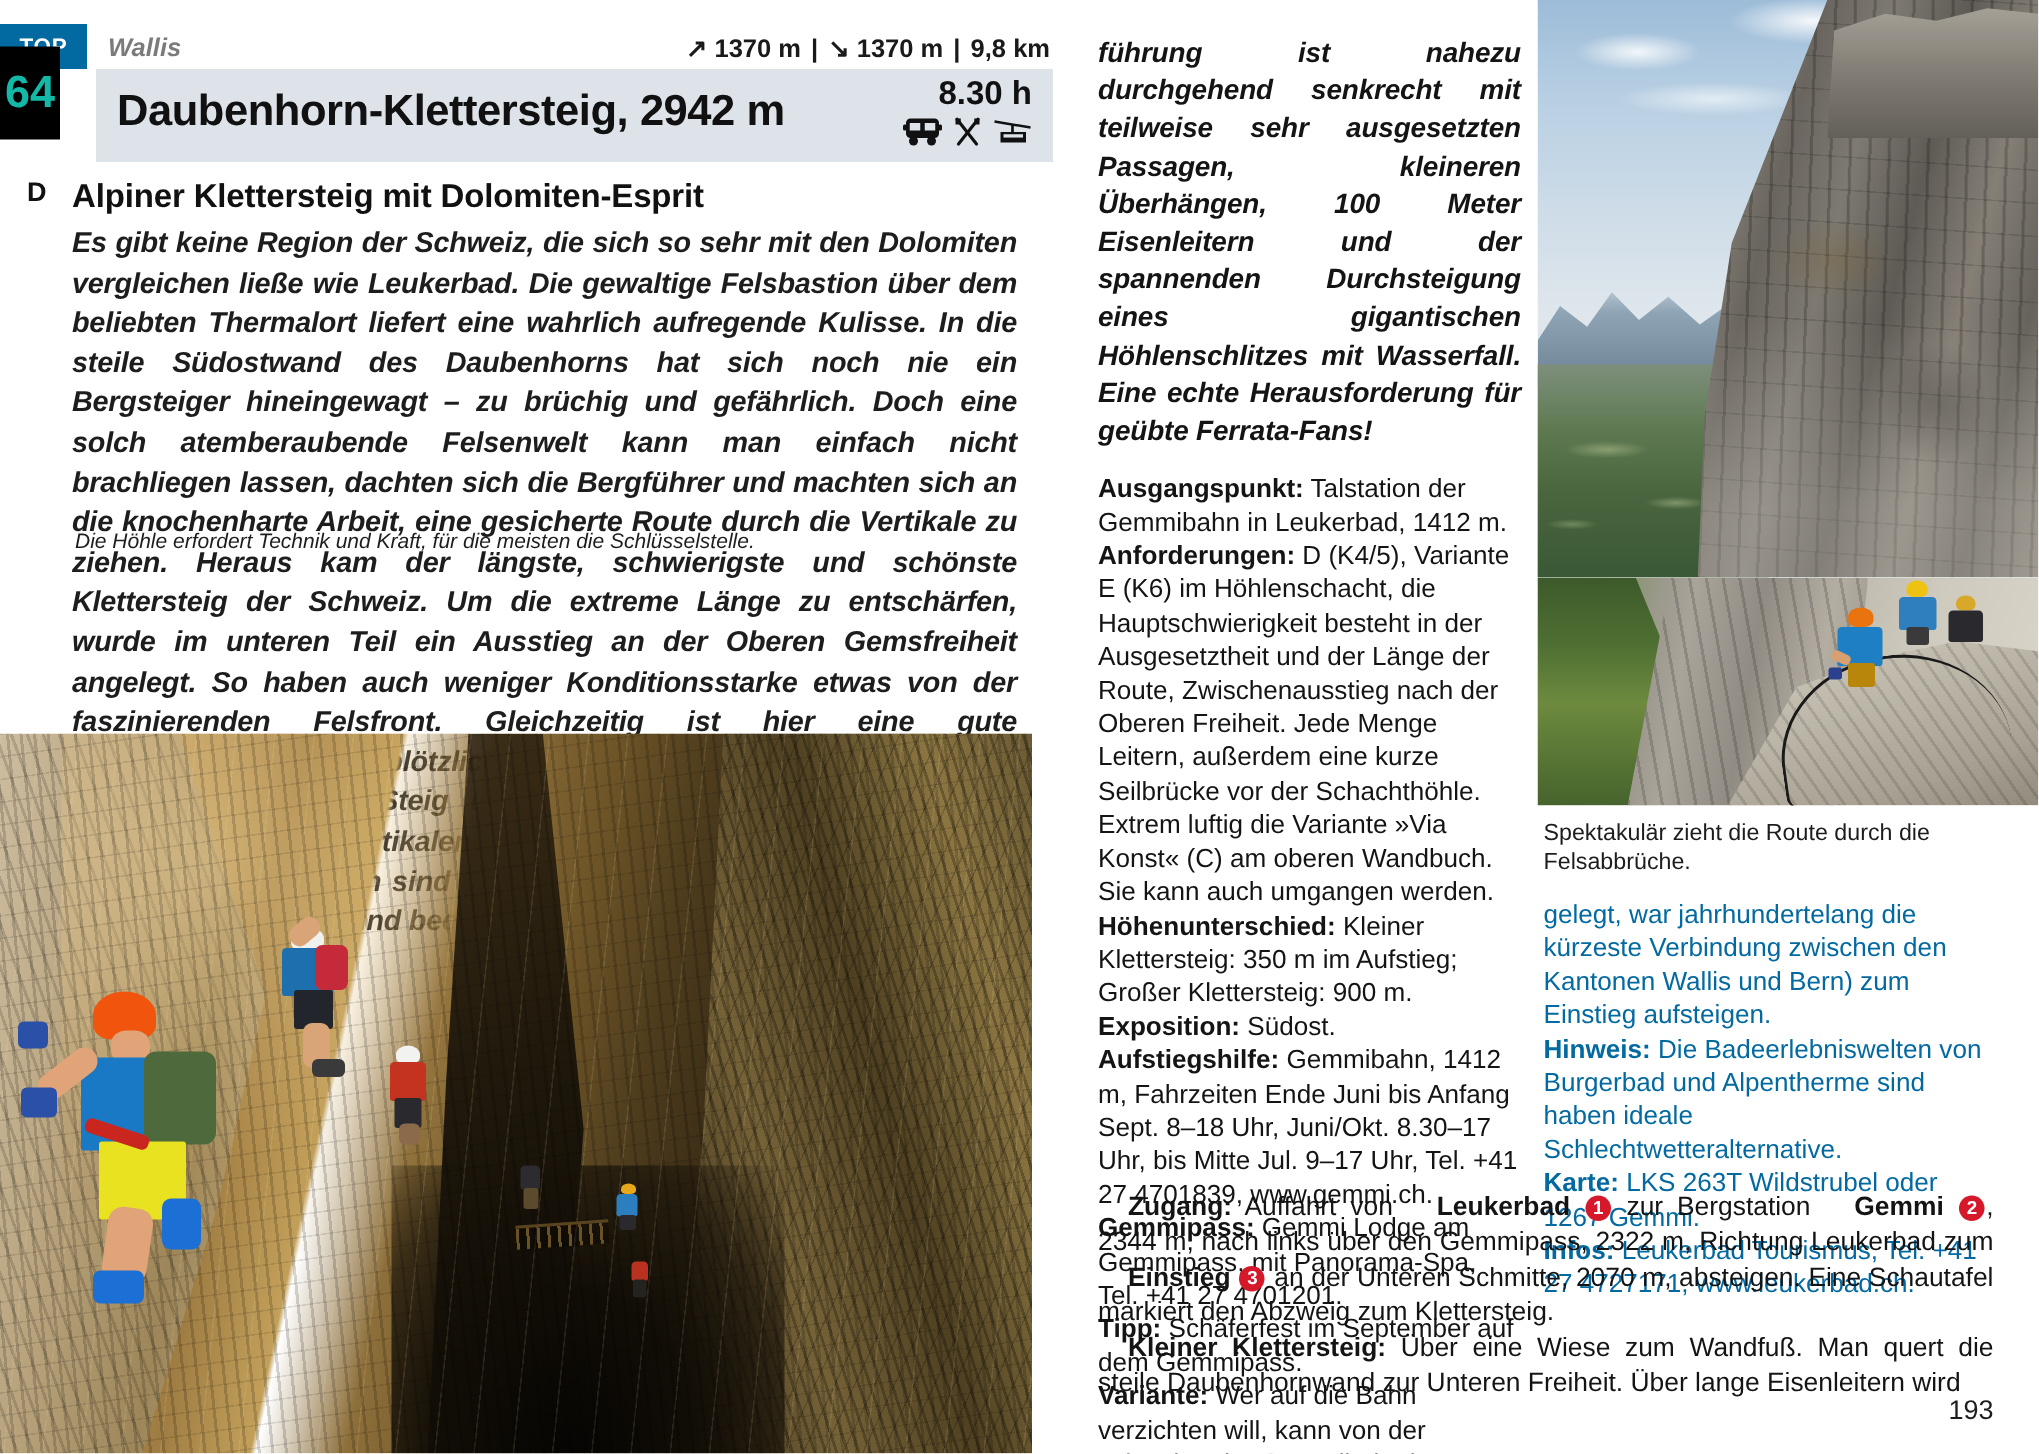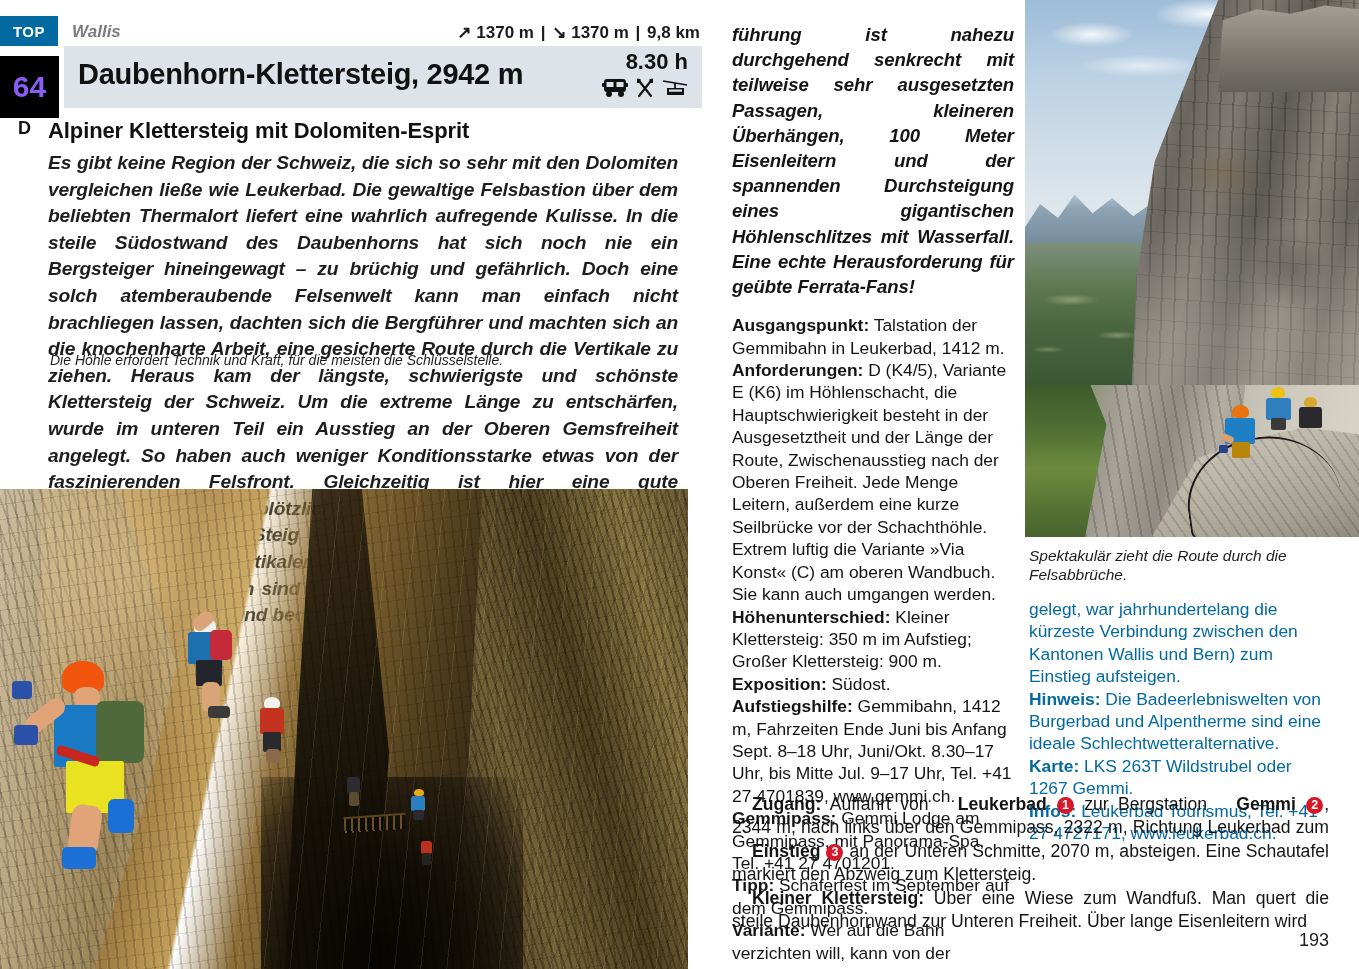--- a/index.html
+++ b/index.html
@@ -21,24 +21,24 @@
   .top-badge {
     position: absolute; left: 0; top: 16px;
     width: 58px; height: 30px;
     background: #0369a1;
     color: #ffffff;
     font-size: 15px; font-weight: bold;
     letter-spacing: 0.5px;
     display: flex; align-items: center; justify-content: center;
   }
   .route-num-box {
-    position: absolute; left: 0; top: 56px;
-    width: 59px; height: 62px;
+    position: absolute; left: 0; top: 31px;
+    width: 40px; height: 62px;
     background: #000000;
-    color: #8b5cf6;
+    color: #14b8a6;
     font-size: 30px; font-weight: bold;
     display: flex; align-items: center; justify-content: center;
   }
 
   .region-label {
     position: absolute; left: 72px; top: 22px;
     font-size: 17px; font-style: italic; font-weight: bold;
     color: #7b7b7b;
   }
   .stats-line {
@@ -106,21 +106,21 @@
 
   
   .photo-cliff { left: 1025px; top: 0; width: 334px; height: 385px; }
 
   
   .photo-climbers { left: 1025px; top: 385px; width: 334px; height: 152px; }
 
   .caption-right {
     position: absolute; left: 1029px; top: 546px; width: 310px;
     font-size: 15.5px; line-height: 19px;
-    font-style: italic; color: #1d1d1d;
+    color: #1d1d1d;
   }
 
   
   .mid-col {
     position: absolute; left: 732px; top: 22px; width: 282px;
     font-size: 17.4px; line-height: 22.4px; color: #141414;
   }
   .mid-intro {
     font-style: italic; font-weight: bold;
     text-align: justify;
@@ -414,21 +414,21 @@
       </p>
       <p class="fact-para">
         <span class="fact-label">Variante:</span><span> Wer auf die Bahn verzichten will, kann von der Talstation der Gemmibahn in gut 1 Std. über den Gemmiweg (der abenteuerliche Pfad, 1739 bis 1741 an-</span>
       </p>
     </div>
   </div>
 
   <div class="right-col">
     <p class="fact-para">gelegt, war jahrhundertelang die kürzeste Verbindung zwischen den Kantonen Wallis und Bern) zum Einstieg aufsteigen.</p>
     <p class="fact-para">
-      <span class="fact-label">Hinweis:</span><span> Die Badeerlebniswelten von Burgerbad und Alpentherme sind eine ideale Schlechtwetteralternative.</span>
+      <span class="fact-label">Hinweis:</span><span> Die Badeerlebniswelten von Burgerbad und Alpentherme sind haben ideale Schlechtwetteralternative.</span>
     </p>
     <p class="fact-para">
       <span class="fact-label">Karte:</span><span> LKS 263T Wildstrubel oder 1267 Gemmi.</span>
     </p>
     <p class="fact-para">
       <span class="fact-label">Infos:</span><span> Leukerbad Tourismus, Tel. +41 27 4727171, www.leukerbad.ch.</span>
     </p>
   </div>
 
   <div class="bottom-block">

